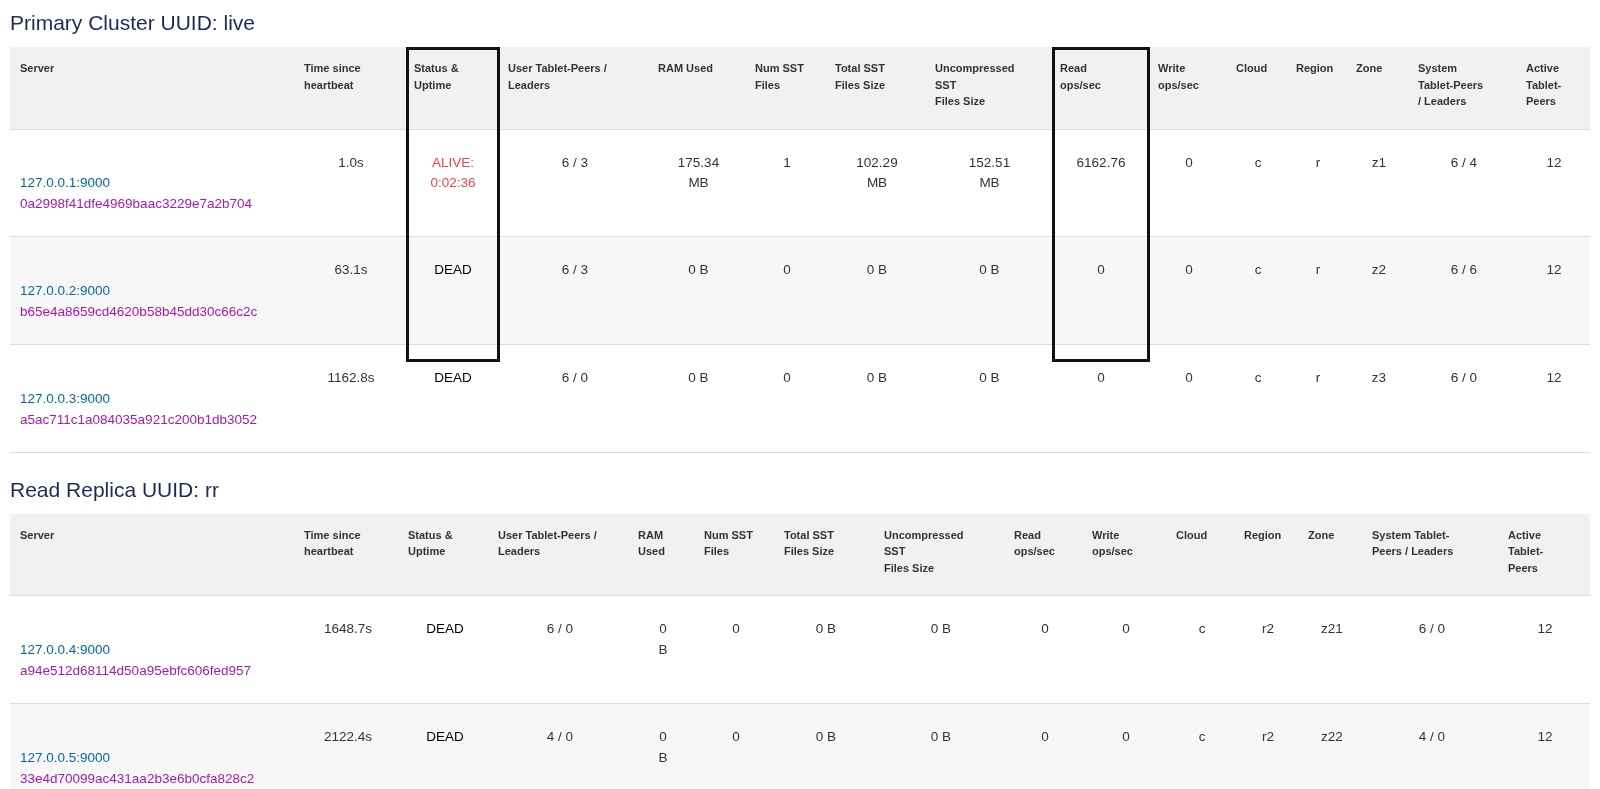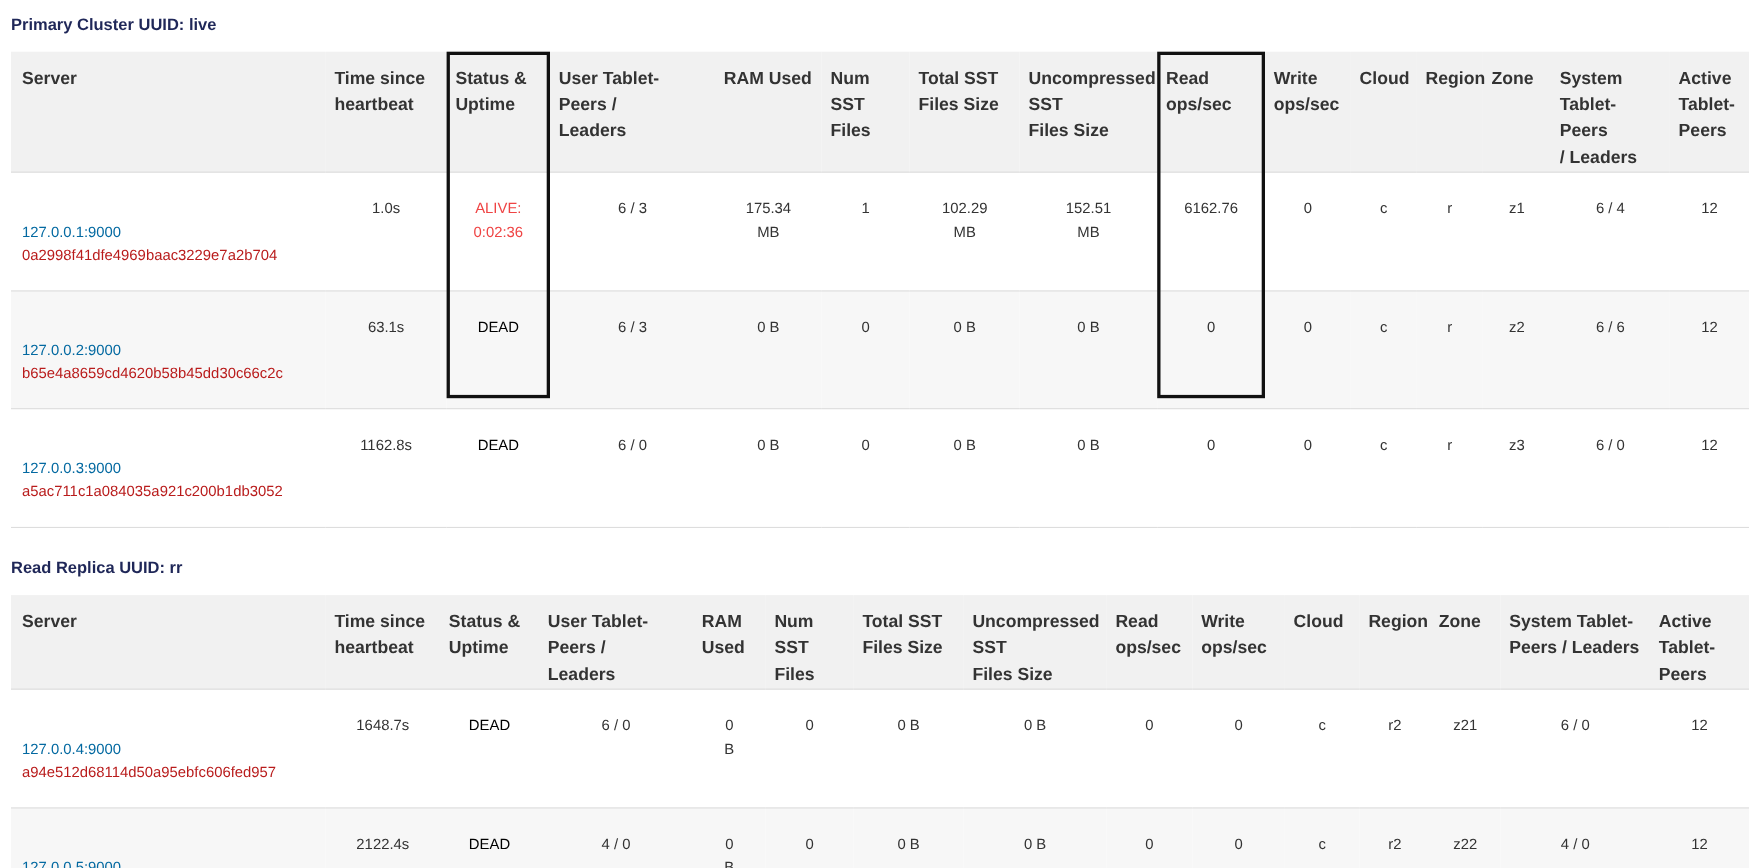--- a/index.html
+++ b/index.html
@@ -6,60 +6,60 @@
   body {
     width: 1600px;
     box-sizing: border-box;
     padding: 8px 10px 0;
     font-family: "Liberation Sans", sans-serif;
     font-size: 13.5px;
     color: #333333;
   }
   h2.section-title {
     color: #1f2758;
-    font-size: 15px;
-    font-weight: bold;
+    font-size: 21px;
+    font-weight: normal;
     margin: 2px 0 11px 0;
     line-height: 26px;
   }
   h2.section-title.second { margin-top: 24px; }
   .table-wrap { position: relative; width: 1580px; }
   table.servers {
     border-collapse: collapse;
     table-layout: fixed;
     width: 1580px;
     border-bottom: 1px solid #dddddd;
   }
   th {
     background: #f1f1f1;
     text-align: left;
     vertical-align: top;
     font-weight: bold;
-    font-size: 16px;
+    font-size: 11px;
     color: #333333;
     padding: 13px 8px 0;
     height: 82px;
     box-sizing: border-box;
     white-space: pre-line;
     line-height: 1.5;
   }
   td {
     vertical-align: top;
     text-align: center;
     padding: 23px 8px 0;
     height: 90px;
     box-sizing: border-box;
     border-top: 1px solid #dddddd;
     white-space: pre-line;
     line-height: 1.55;
   }
   td.server-cell, th.server-col { text-align: left; padding-left: 10px; }
   tbody tr:nth-child(even) td { background: #f7f7f7; }
   a.server-link { color: #0369a1; text-decoration: none; cursor: pointer; }
-  .uuid { color: #b91c1c; }
+  .uuid { color: #a21caf; }
   .alive { color: #ef4444; }
   .dead { color: #000000; }
   .hl-box {
     position: absolute;
     top: 0;
     border: 3px solid #111111;
     box-sizing: border-box;
     pointer-events: none;
     z-index: 5;
   }

